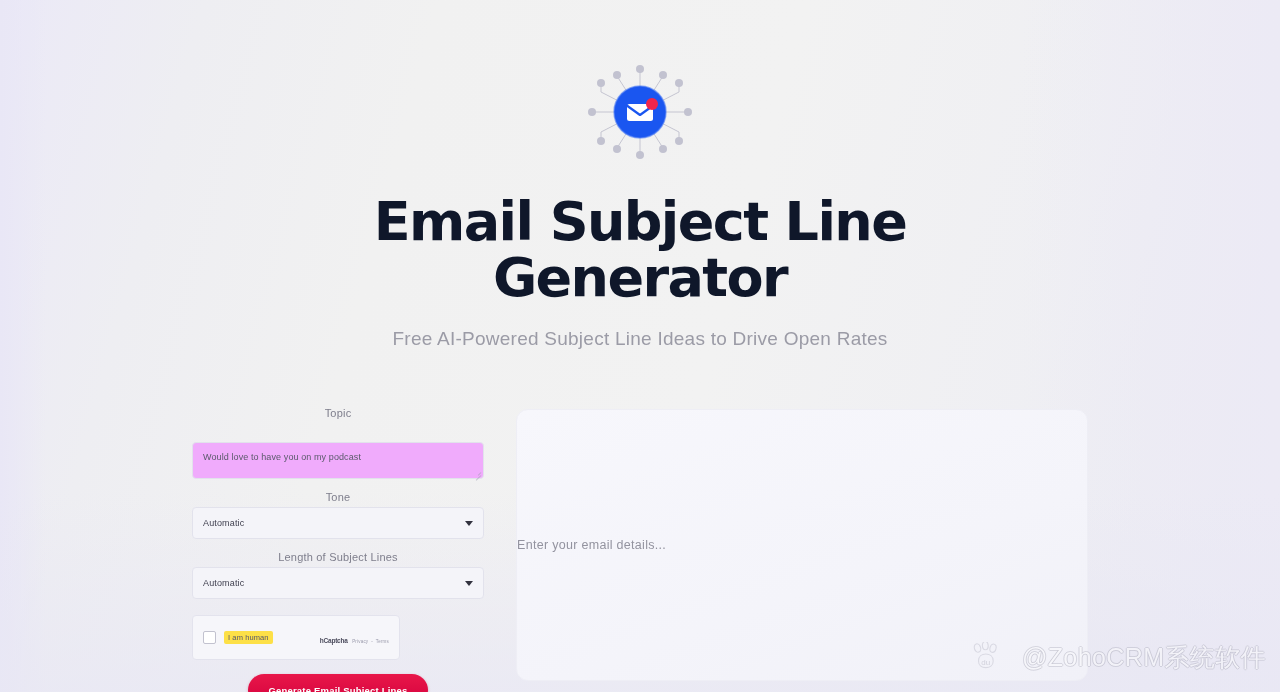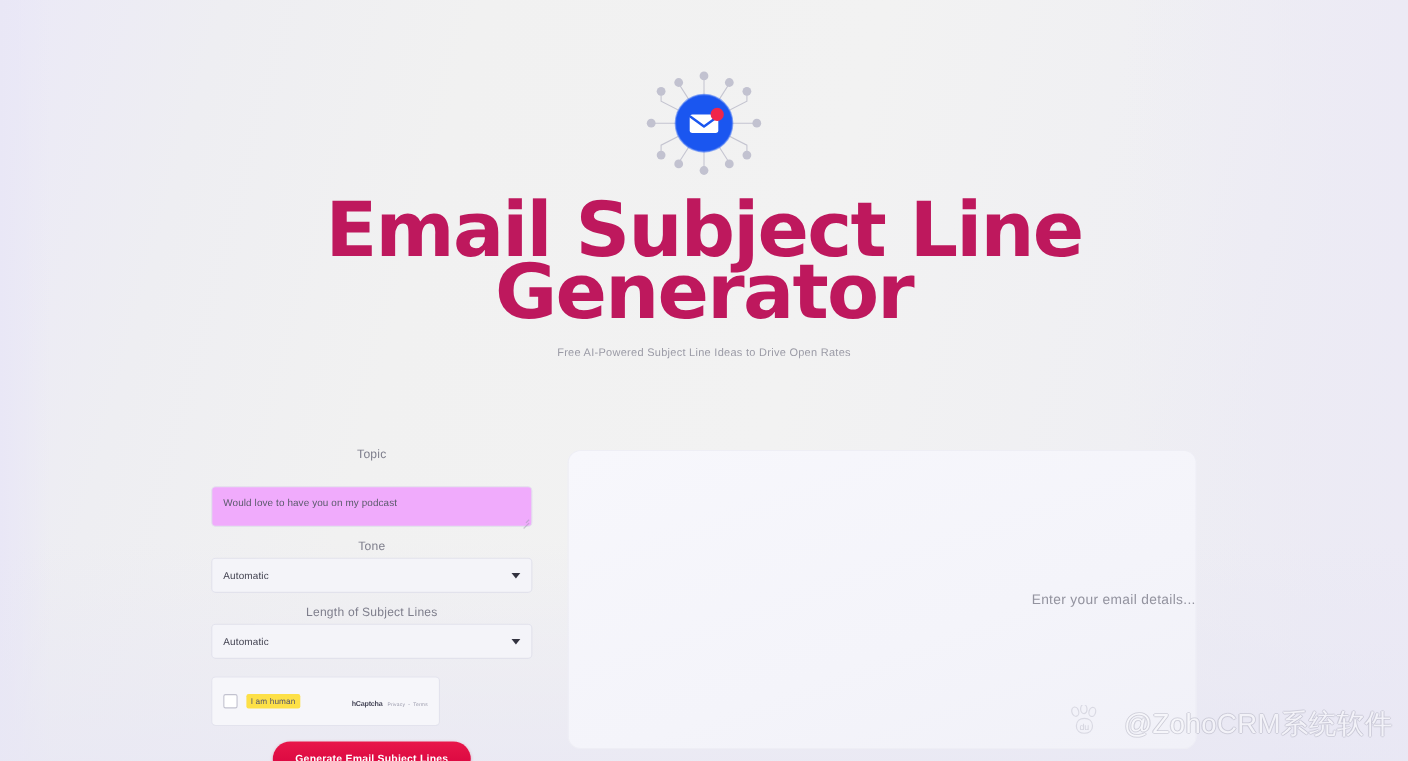--- a/index.html
+++ b/index.html
@@ -57,33 +57,33 @@
 
   .hero-icon-wrap {
     position: relative;
     width: 118px;
     height: 100px;
     margin: 62px auto 0;
   }
   .hero-icon-wrap svg { display: block; }
 
   .hero-title {
-    margin-top: 20px;
+    margin-top: 32px;
     font-family: "DejaVu Sans", sans-serif;
     font-weight: 700;
-    font-size: 69px;
+    font-size: 54px;
     line-height: 56px;
     letter-spacing: -1.6px;
-    color: #be185d;
+    color: #0f172a;
     padding: 0 260px;
   }
 
   .hero-sub {
     margin-top: 22px;
-    font-size: 10px;
+    font-size: 19px;
     letter-spacing: 0.25px;
     color: #9b9ba6;
     filter: blur(0.55px);
   }
 
   
   .content {
     position: absolute;
     top: 400px;
     left: 0; right: 0;
@@ -245,21 +245,21 @@
   
   .results-panel {
     width: 572px;
     height: 272px;
     margin-top: 9px;
     background: linear-gradient(160deg, #f7f7fc 0%, #f4f4fa 60%, #f1f1f8 100%);
     border: 1px solid #eeeef5;
     border-radius: 12px;
     display: flex;
     align-items: center;
-    justify-content: flex-end;
+    justify-content: flex-start;
   }
   .results-placeholder {
     font-size: 12.5px;
     color: #93939f;
     letter-spacing: 0.3px;
   }
 
   
   .watermark {
     position: absolute;

